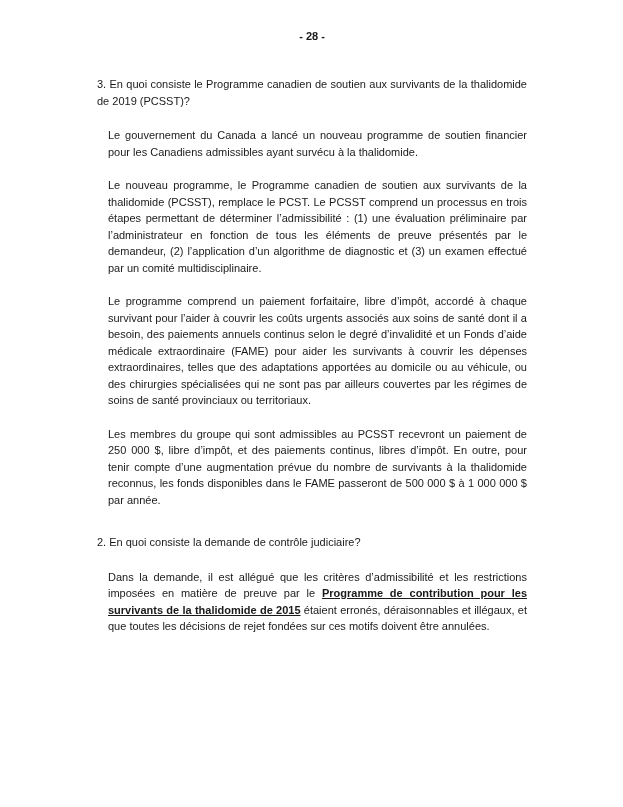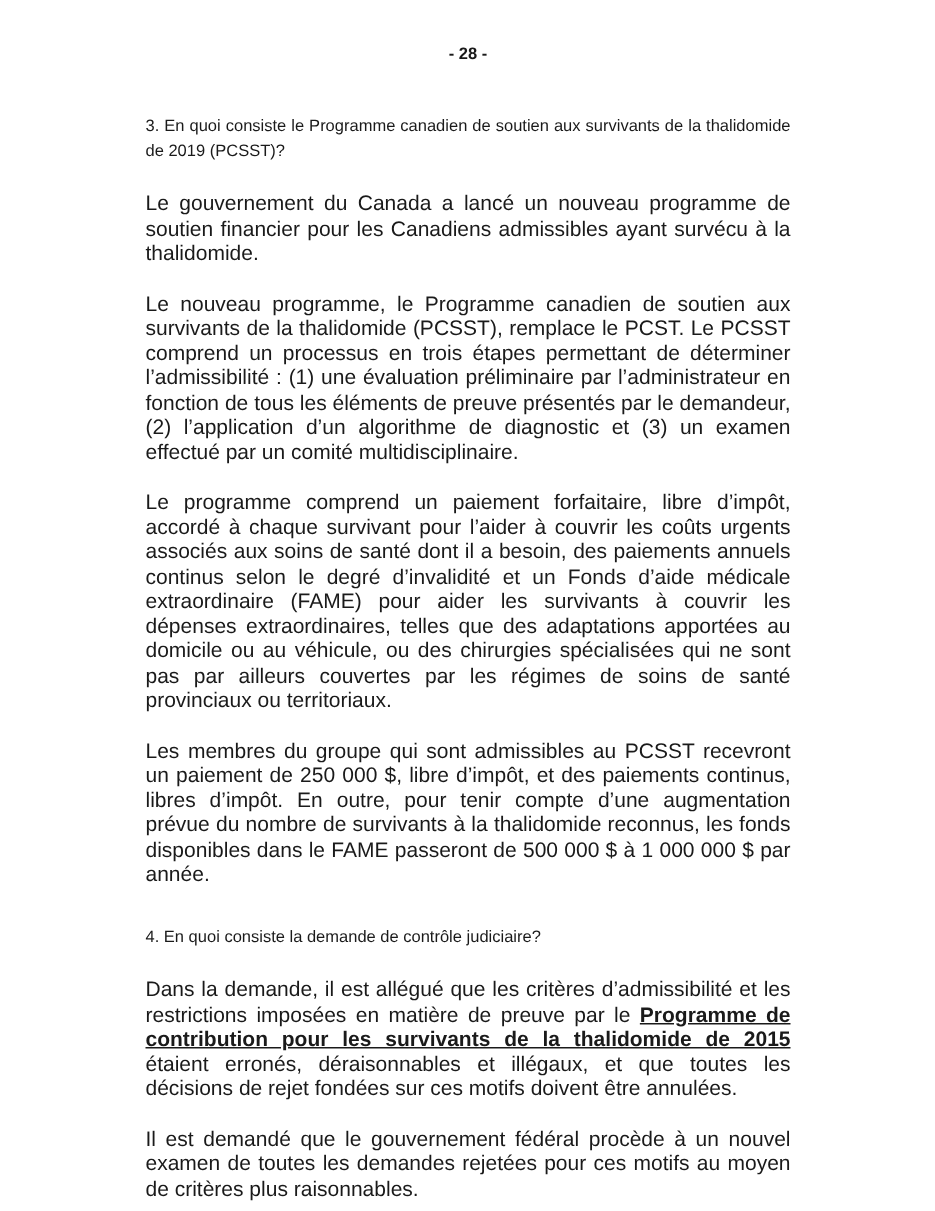--- a/index.html
+++ b/index.html
@@ -34,25 +34,25 @@
     font-size: 11px;
     font-weight: 400;
     line-height: 16.5px;
     text-align: justify;
     margin: 0 0 18px 0;
   }
   .heading-spaced {
     margin-top: 26px;
   }
   p.body-para {
-    font-size: 14px;
+    font-size: 11px;
     font-weight: 400;
     line-height: 16.5px;
     text-align: justify;
-    margin: 0 0 17px 0;
+    margin: 0 0 17px 11px;
   }
   .emphasis-bold-underline {
     font-weight: 700;
     text-decoration: underline;
   }
 </style>
 </head>
 <body>
 
 <div class="page">
@@ -64,20 +64,19 @@
 
     <p class="body-para">Le gouvernement du Canada a lancé un nouveau programme de soutien financier pour les Canadiens admissibles ayant survécu à la thalidomide.</p>
 
     <p class="body-para">Le nouveau programme, le Programme canadien de soutien aux survivants de la thalidomide (PCSST), remplace le PCST. Le PCSST comprend un processus en trois étapes permettant de déterminer l’admissibilité : (1) une évaluation préliminaire par l’administrateur en fonction de tous les éléments de preuve présentés par le demandeur, (2) l’application d’un algorithme de diagnostic et (3) un examen effectué par un comité multidisciplinaire.</p>
 
     <p class="body-para">Le programme comprend un paiement forfaitaire, libre d’impôt, accordé à chaque survivant pour l’aider à couvrir les coûts urgents associés aux soins de santé dont il a besoin, des paiements annuels continus selon le degré d’invalidité et un Fonds d’aide médicale extraordinaire (FAME) pour aider les survivants à couvrir les dépenses extraordinaires, telles que des adaptations apportées au domicile ou au véhicule, ou des chirurgies spécialisées qui ne sont pas par ailleurs couvertes par les régimes de soins de santé provinciaux ou territoriaux.</p>
 
     <p class="body-para">Les membres du groupe qui sont admissibles au PCSST recevront un paiement de 250 000 $, libre d’impôt, et des paiements continus, libres d’impôt. En outre, pour tenir compte d’une augmentation prévue du nombre de survivants à la thalidomide reconnus, les fonds disponibles dans le FAME passeront de 500 000 $ à 1 000 000 $ par année.</p>
 
 
-    <h2 class="heading heading-spaced">4. En quoi consiste la demande de contrôle judiciaire?</h2>
+    <h2 class="heading heading-spaced">2. En quoi consiste la demande de contrôle judiciaire?</h2>
 
     <p class="body-para"><span>Dans la demande, il est allégué que les critères d’admissibilité et les restrictions imposées en matière de preuve par le </span><span class="emphasis-bold-underline">Programme de contribution pour les survivants de la thalidomide de 2015</span><span> étaient erronés, déraisonnables et illégaux, et que toutes les décisions de rejet fondées sur ces motifs doivent être annulées.</span></p>
 
-    <p class="body-para">Il est demandé que le gouvernement fédéral procède à un nouvel examen de toutes les demandes rejetées pour ces motifs au moyen de critères plus raisonnables.</p>
 
   </div>
 </div>
 
 </body></html>

